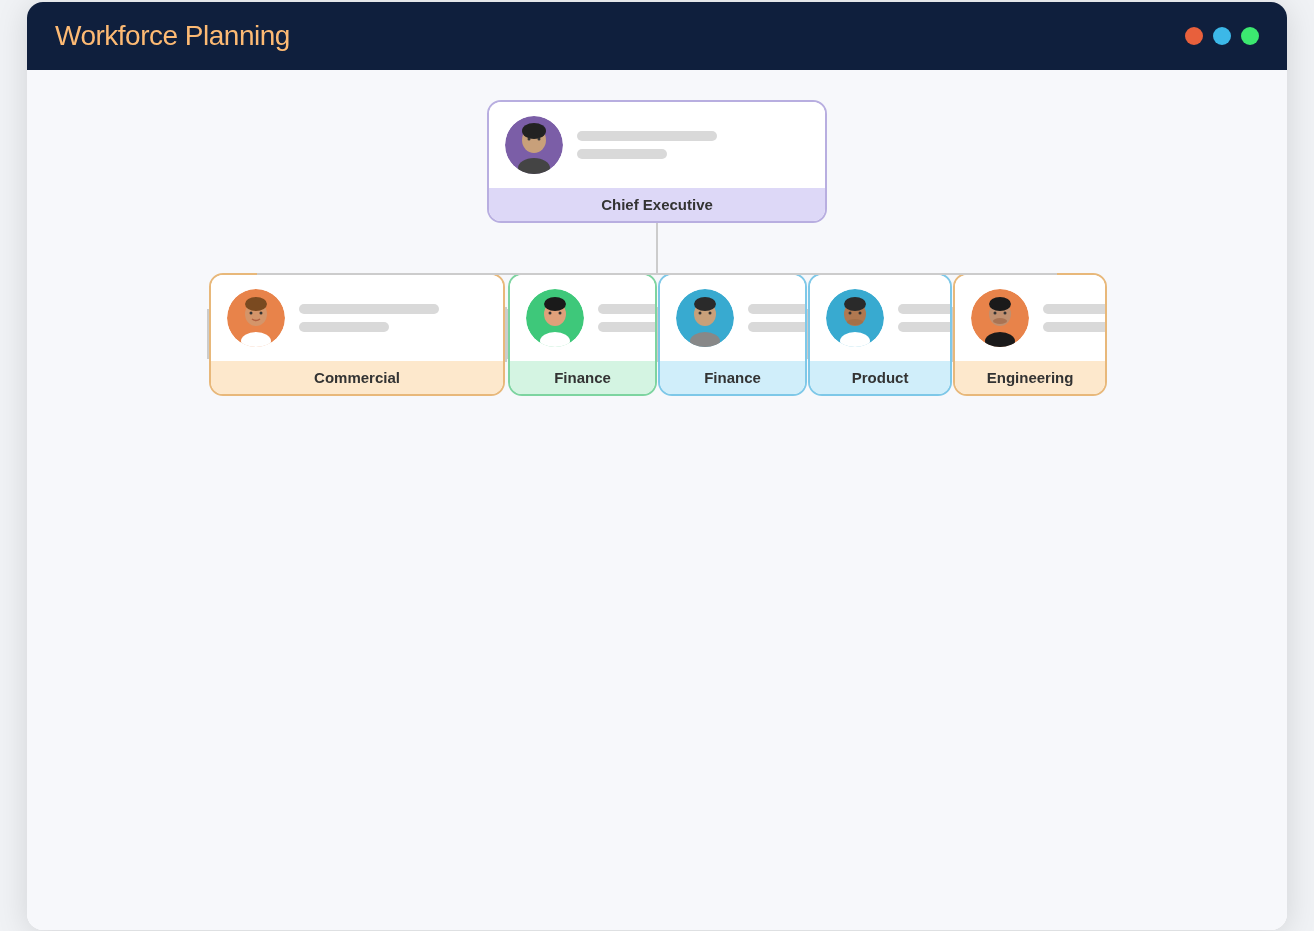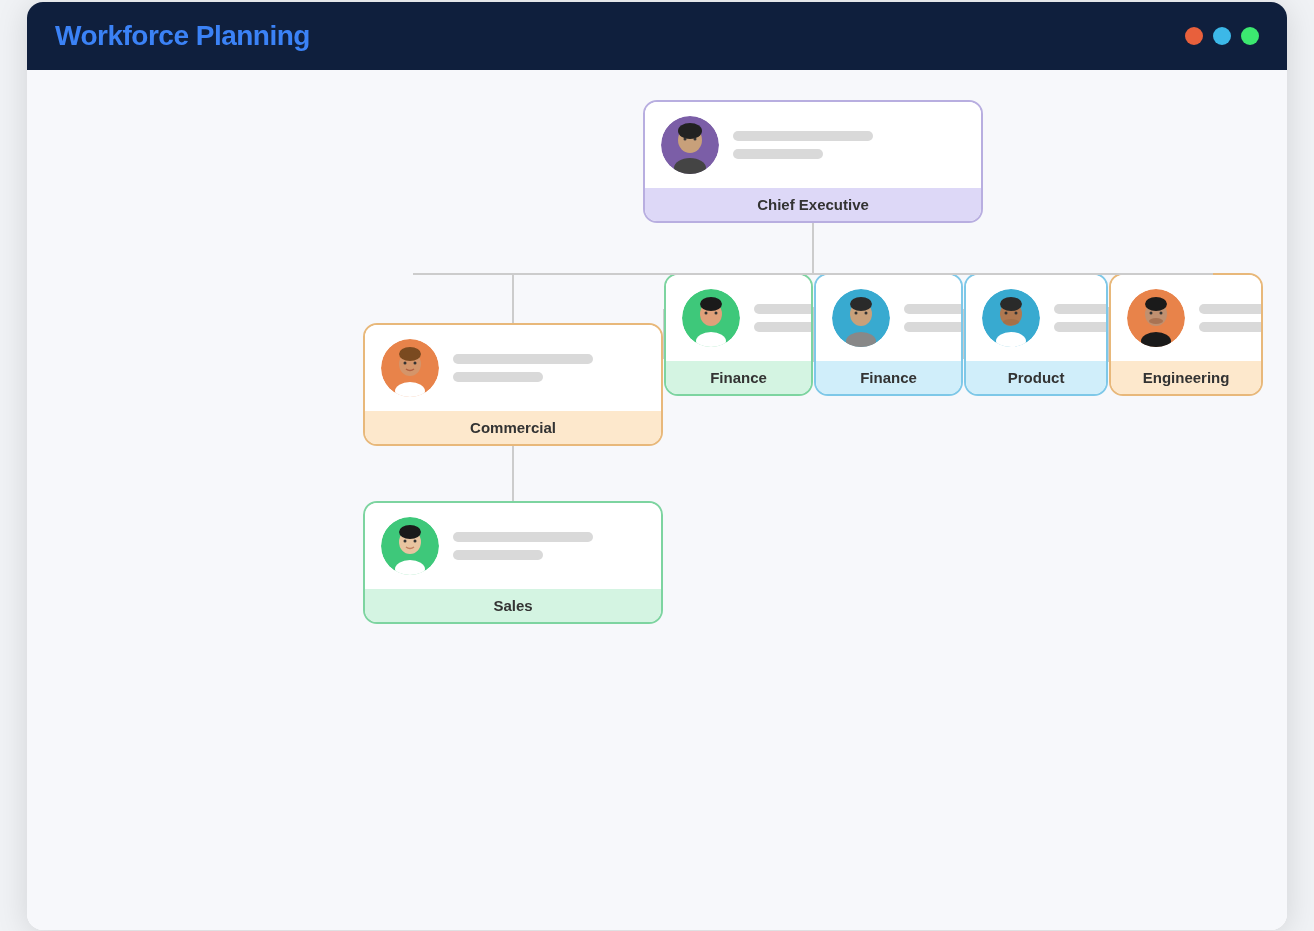--- a/index.html
+++ b/index.html
@@ -19,23 +19,23 @@
       box-shadow: 0 4px 32px rgba(0,0,0,0.13);
     }
     .titlebar {
       background: #0f1f3d;
       padding: 18px 28px;
       display: flex;
       align-items: center;
       justify-content: space-between;
     }
     .titlebar-title {
-      color: #3b82f6;
+      color: #fdba74;
       font-size: 28px;
-      font-weight: 700;
+      font-weight: 400;
       letter-spacing: -0.5px;
     }
     .window-controls {
       display: flex;
       gap: 10px;
     }
     .wc-btn {
       width: 18px;
       height: 18px;
       border-radius: 50%;
@@ -43,21 +43,21 @@
     .wc-red { background: #e8603c; }
     .wc-yellow { background: #3cb8e8; }
     .wc-green { background: #3ce870; }
 
     .chart-area {
       background: #f7f8fb;
       padding: 30px 24px 40px;
       min-height: 860px;
       display: flex;
       flex-direction: column;
-      align-items: flex-end;
+      align-items: center;
     }
 
     
     .org-card {
       border-radius: 14px;
       overflow: hidden;
       border: 2px solid;
       background: #fff;
       display: flex;
       flex-direction: column;
@@ -223,21 +223,21 @@
       </div>
 
       <div style="width:2px;height:50px;background:#ccc;"></div>
 
       <div style="position:relative;width:900px;display:flex;justify-content:center;">
 
         <div style="position:absolute;top:0;left:50px;right:50px;height:2px;background:#ccc;"></div>
 
         <div style="display:flex;justify-content:space-between;width:100%;align-items:flex-start;">
 
-          <div style="display:flex;flex-direction:column;align-items:center;width:300px;">
+          <div style="display:flex;flex-direction:row;align-items:center;width:300px;">
             <div style="width:2px;height:50px;background:#ccc;"></div>
             <div class="org-card card-commercial">
               <div class="card-top">
                 <div class="avatar">
                   <svg viewBox="0 0 58 58" class="face-svg">
                     <circle cx="29" cy="29" r="29" fill="#e8834a"></circle>
                     <ellipse cx="29" cy="25" rx="11" ry="12" fill="#d4956a"></ellipse>
                     <ellipse cx="29" cy="15" rx="11" ry="7" fill="#7a4a20"></ellipse>
                     <ellipse cx="29" cy="52" rx="15" ry="9" fill="#fff"></ellipse>
                     <circle cx="24" cy="24" r="1.5" fill="#333"></circle>
@@ -248,40 +248,20 @@
                 <div class="text-lines">
                   <div class="text-line long"></div>
                   <div class="text-line short"></div>
                 </div>
               </div>
               <div class="card-bottom">Commercial</div>
             </div>
 
             <div style="width:2px;height:55px;background:#ccc;"></div>
 
-            <div class="org-card card-sales">
-              <div class="card-top">
-                <div class="avatar">
-                  <svg viewBox="0 0 58 58" class="face-svg">
-                    <circle cx="29" cy="29" r="29" fill="#3ec87a"></circle>
-                    <ellipse cx="29" cy="25" rx="11" ry="12" fill="#e8c4a0"></ellipse>
-                    <ellipse cx="29" cy="15" rx="11" ry="7" fill="#1a1a1a"></ellipse>
-                    <ellipse cx="29" cy="52" rx="15" ry="9" fill="#fff"></ellipse>
-                    <circle cx="24" cy="24" r="1.5" fill="#333"></circle>
-                    <circle cx="34" cy="24" r="1.5" fill="#333"></circle>
-                    <path d="M25 30 Q29 33 33 30" stroke="#c08060" stroke-width="1.5" fill="none"></path>
-                  </svg>
-                </div>
-                <div class="text-lines">
-                  <div class="text-line long"></div>
-                  <div class="text-line short"></div>
-                </div>
-              </div>
-              <div class="card-bottom">Sales</div>
-            </div>
           </div>
 
           <div style="display:flex;flex-direction:row;align-items:center;width:300px;">
             <div style="width:2px;height:50px;background:#ccc;"></div>
             <div class="org-card card-finance-l2">
               <div class="card-top">
                 <div class="avatar">
                   <svg viewBox="0 0 58 58" class="face-svg">
                     <circle cx="29" cy="29" r="29" fill="#3ec87a"></circle>
                     <ellipse cx="29" cy="25" rx="11" ry="12" fill="#e0a07a"></ellipse>

